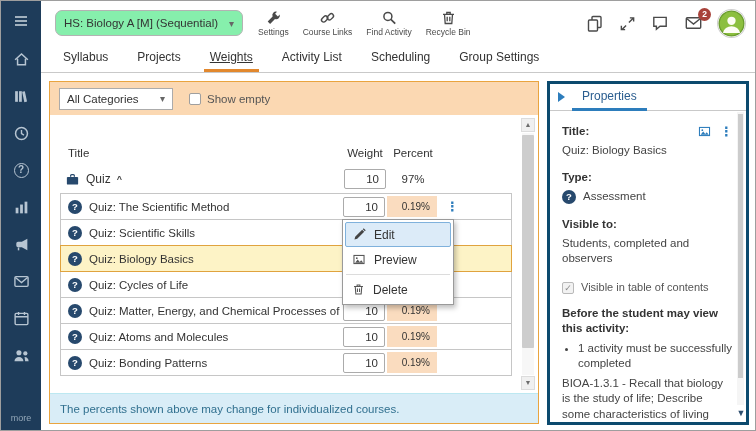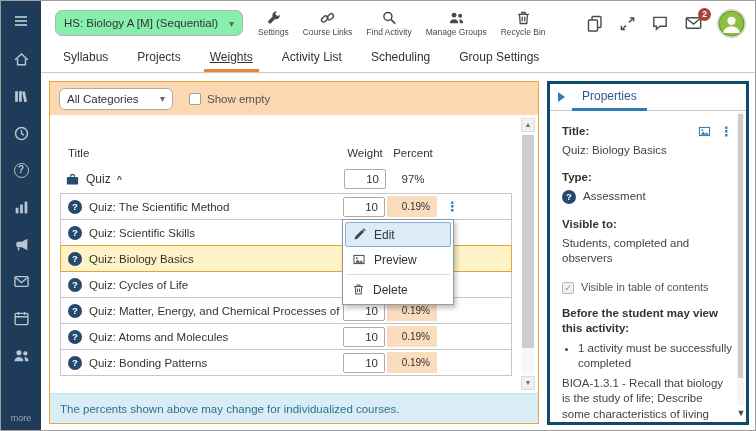--- a/index.html
+++ b/index.html
@@ -27,21 +27,21 @@
   .avatar { width:27px; height:27px; border-radius:50%; overflow:hidden; cursor:pointer; box-shadow:0 0 0 1px #cfcfcf; }
 
   
   .tabs { position:absolute; left:40px; top:44px; width:715px; height:28px; border-bottom:1px solid #c9c9c9; display:flex; align-items:stretch; padding-left:16px; background:#fff; }
   .tab { display:flex; align-items:center; padding:0 6px; margin-right:17px; font-size:12px; color:#333; border-bottom:3px solid transparent; cursor:pointer; white-space:nowrap; }
   .tab.active { border-bottom-color:#e2882e;text-decoration:underline; }
 
   
   .weights-panel { position:absolute; left:48px; top:80px; width:490px; height:343px; background:#fff; border:1px solid #e9a43f; display:flex; flex-direction:column; }
   .cat-bar { flex:none; height:33px; background:#fbd8b2; display:flex; align-items:center; padding:0 9px; gap:16px; }
-  .fake-select { width:114px; height:22px; background:#fff; border:1px solid #ababab; border-radius:6px; display:flex; align-items:center; justify-content:space-between; padding:0 7px; font-size:11.5px; color:#333; cursor:pointer; }
+  .fake-select { width:114px; height:22px; background:#fff; border:1px solid #ababab; border-radius:0; display:flex; align-items:center; justify-content:space-between; padding:0 7px; font-size:11.5px; color:#333; cursor:pointer; }
   .chk-row { display:flex; align-items:center; gap:6px; font-size:11.5px; color:#555; cursor:pointer; }
   .chk-box { width:12px; height:12px; background:#fff; border:1px solid #9f9f9f; border-radius:2px; flex:none; }
 
   .table-area { flex:1; position:relative; overflow:hidden; background:#fff; }
   .col-heads { position:absolute; top:30px; left:10px; right:26px; height:16px; display:flex; align-items:center; font-size:11.5px; color:#333; }
   .ch-title { flex:1; padding-left:8px; }
   .ch-weight { width:42px; text-align:center; flex:none; }
   .ch-pct { width:50px; text-align:center; margin-left:2px; flex:none; }
   .ch-end { width:74px; flex:none; }
 
@@ -198,33 +198,20 @@
         <span class="tool-label">Course Links</span>
       </div>
       <div class="tool">
         <span>
             <svg width="17" height="16" viewBox="0 0 16 16">
               <circle cx="6.4" cy="6.4" r="4" stroke="currentColor" stroke-width="1.5" fill="none"></circle>
               <path d="M9.4 9.4l4.3 4.3" stroke="currentColor" stroke-width="1.7"></path>
             </svg>
           </span>
         <span class="tool-label">Find Activity</span>
-      </div>
-      <div class="tool">
-        <span>
-            <svg width="17" height="16" viewBox="0 0 16 16">
-              <g fill="currentColor">
-                <circle cx="5.6" cy="5.2" r="2.4"></circle>
-                <path d="M1.4 13.2c0-2.4 1.9-4 4.2-4s4.2 1.6 4.2 4z"></path>
-                <circle cx="11.6" cy="5.8" r="2"></circle>
-                <path d="M10.9 9.3c2-.1 3.8 1.5 3.8 3.9h-3.3z"></path>
-              </g>
-            </svg>
-          </span>
-        <span class="tool-label">Manage Groups</span>
       </div>
       <div class="tool">
         <span>
             <svg width="17" height="16" viewBox="0 0 16 16">
               <path d="M2.5 4.3h11M6.3 4.3V2.5h3.4v1.8M4 4.3l.7 9.2h6.6l.7-9.2M6.7 6.8v4.4M9.3 6.8v4.4" stroke="currentColor" stroke-width="1.3" fill="none"></path>
             </svg>
           </span>
         <span class="tool-label">Recycle Bin</span>
       </div>
     </div>

